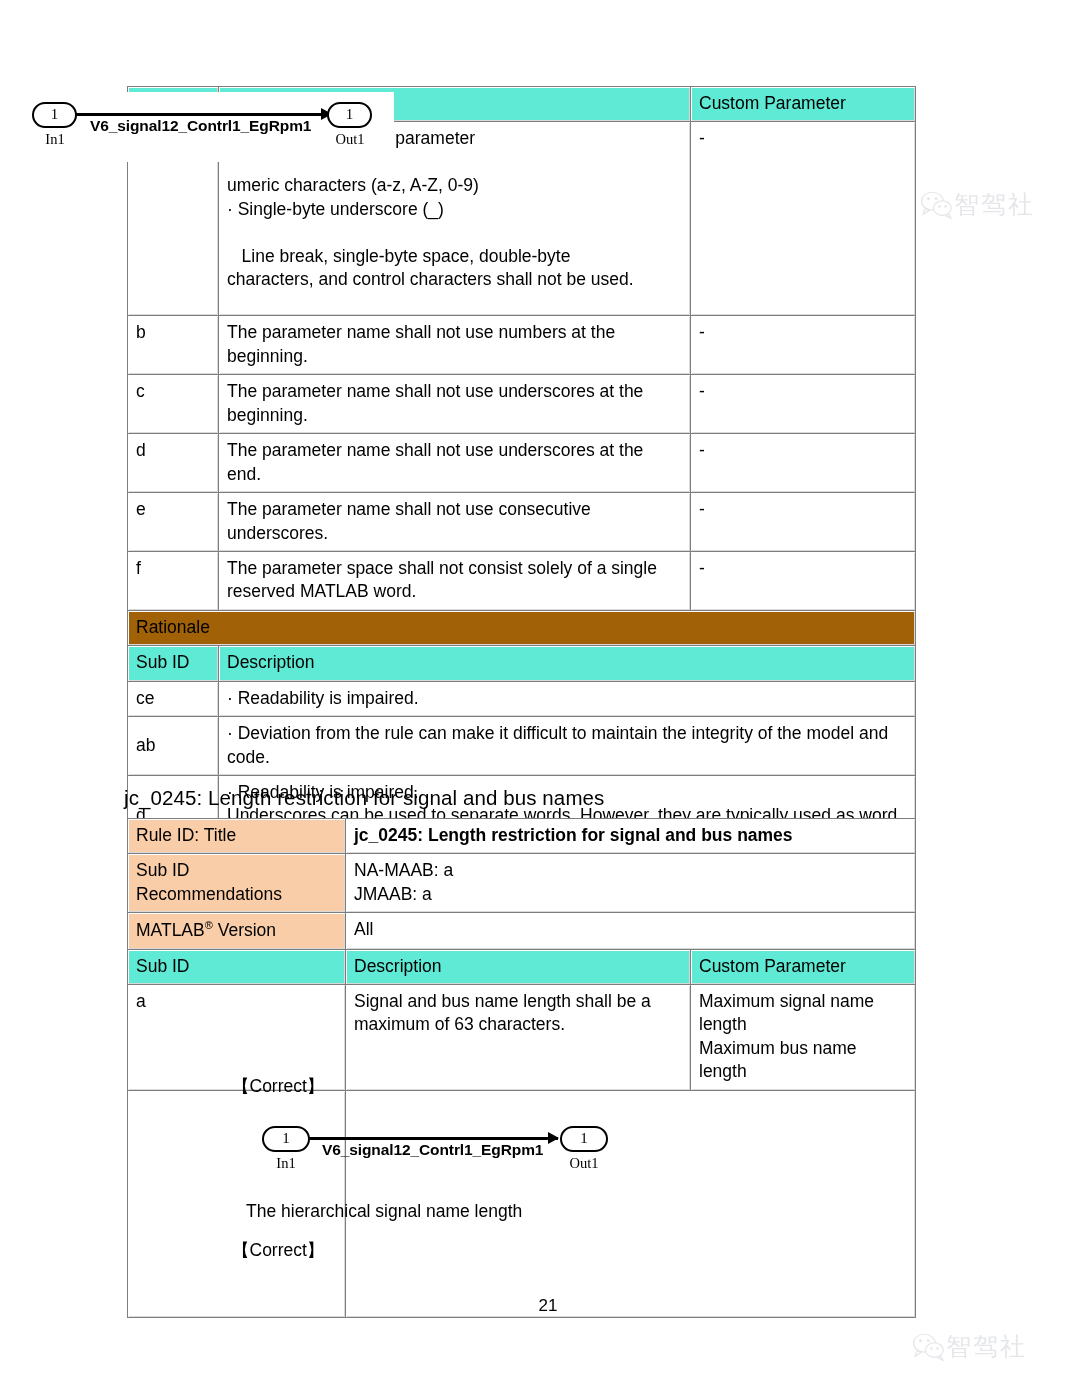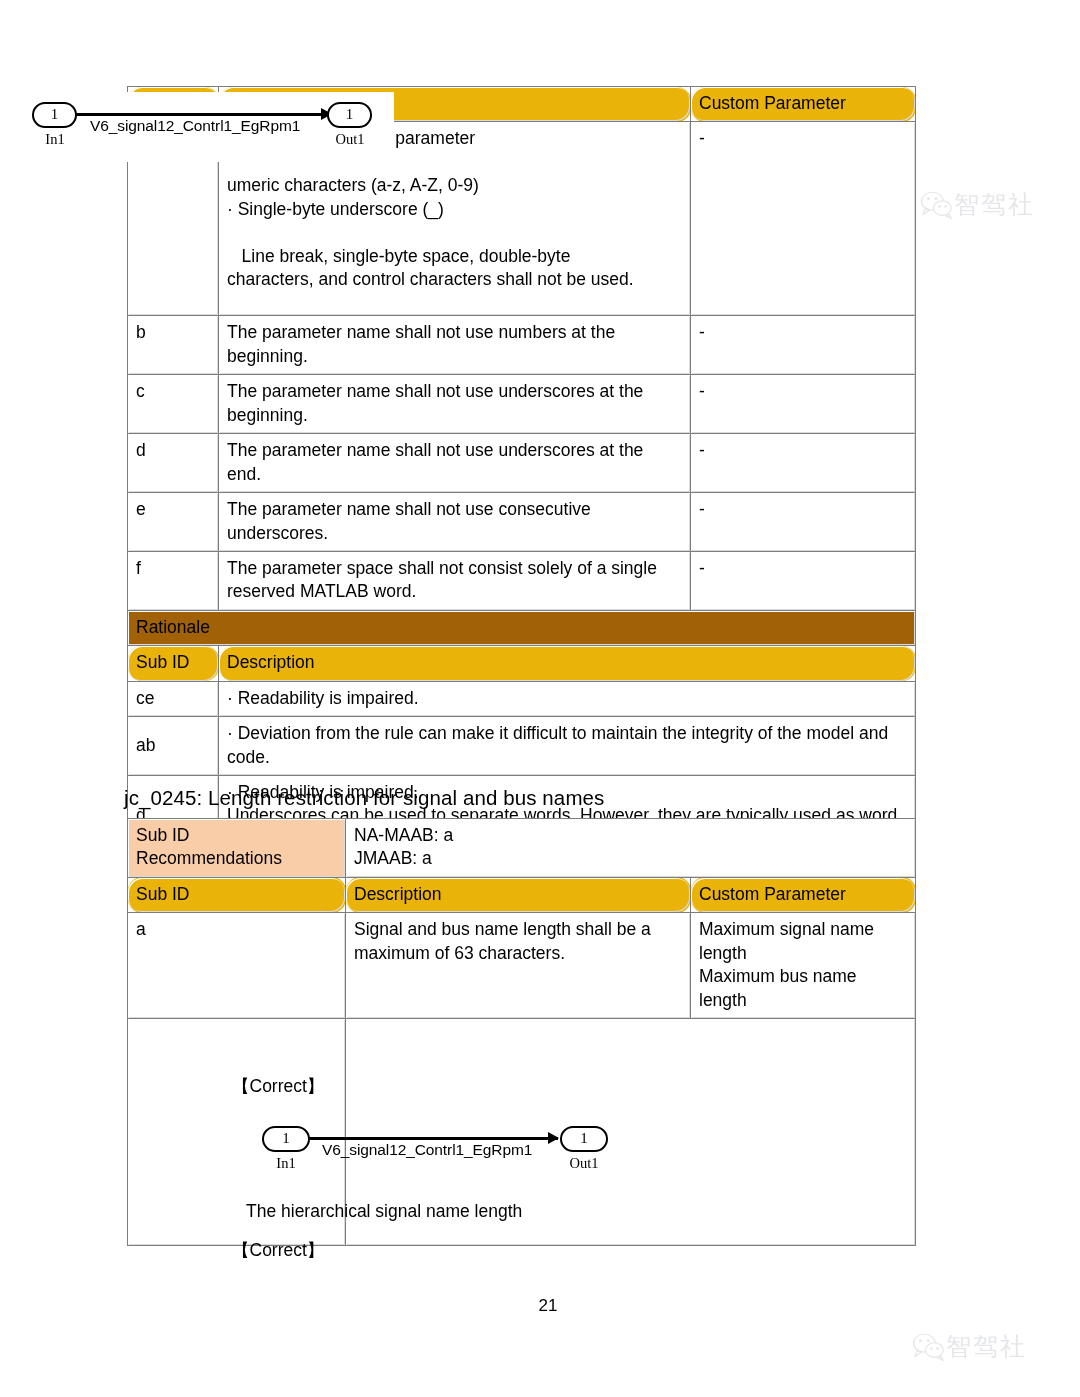--- a/index.html
+++ b/index.html
@@ -27,24 +27,23 @@
     border: 1px solid #7d7d7d;
     box-shadow: inset 1px 1px 0 #ffffff, inset -1px -1px 0 #d9d9d9;
     vertical-align: top;
     padding: 5px 8px 6px 8px;
     font-size: 17.5px;
     line-height: 1.34;
     font-weight: normal;
     text-align: left;
   }
   .hdr {
-    background: #eab308;
+    background: #5eead4;
     font-weight: bold;
     text-align: center;
-    border-radius: 14px;
   }
   .sub-id-cell {
     text-align: center;
   }
 
   
   #table-parameter-name { left: 127px; top: 86px; width: 788px; }
   #table-parameter-name col.c-subid { width: 91px; }
   #table-parameter-name col.c-desc  { width: 472px; }
   #table-parameter-name col.c-param { width: 225px; }
@@ -117,21 +116,21 @@
     position: absolute;
     width: 0; height: 0;
     border-left: 11px solid #000000;
     border-top: 6.5px solid transparent;
     border-bottom: 6.5px solid transparent;
   }
   .sim-signal-label {
     position: absolute;
     font-family: "Liberation Sans", sans-serif;
     font-size: 15.5px;
-    font-weight: 400;
+    font-weight: 700;
     color: #000000;
     white-space: nowrap;
     letter-spacing: -0.1px;
     text-align: center;
   }
 
   
   #diagram-top {
     position: absolute;
     left: 14px;
@@ -301,28 +300,36 @@
 <div id="section-heading">jc_0245: Length restriction for signal and bus names</div>
 
 <table class="doc-table" id="table-jc0245">
   <colgroup>
     <col class="c-label">
       <col class="c-mid">
       <col class="c-right">
   </colgroup>
   <tbody>
     <tr>
+      <td class="lbl-cell">Rule ID: Title</td>
+      <td class="val-cell" colspan="2" style="font-weight:bold;">jc_0245: Length restriction for signal and bus names</td>
+    </tr>
+    <tr>
       <td class="lbl-cell two-line">
         <div>Sub ID</div>
         <div>Recommendations</div>
       </td>
       <td class="val-cell two-line" colspan="2">
         <div>NA-MAAB: a</div>
         <div>JMAAB: a</div>
       </td>
+    </tr>
+    <tr>
+      <td class="lbl-cell"><span>MATLAB</span><sup style="font-size:11px;">®</sup><span> Version</span></td>
+      <td class="val-cell" colspan="2">All</td>
     </tr>
 
     <tr>
       <td class="hdr" style="width:91px;">Sub ID</td>
       <td class="hdr">Description</td>
       <td class="hdr">Custom Parameter</td>
     </tr>
     <tr>
       <td class="sub-id-cell" style="height:88px;">a</td>
       <td>Signal and bus name length shall be a maximum of 63 characters.</td>

